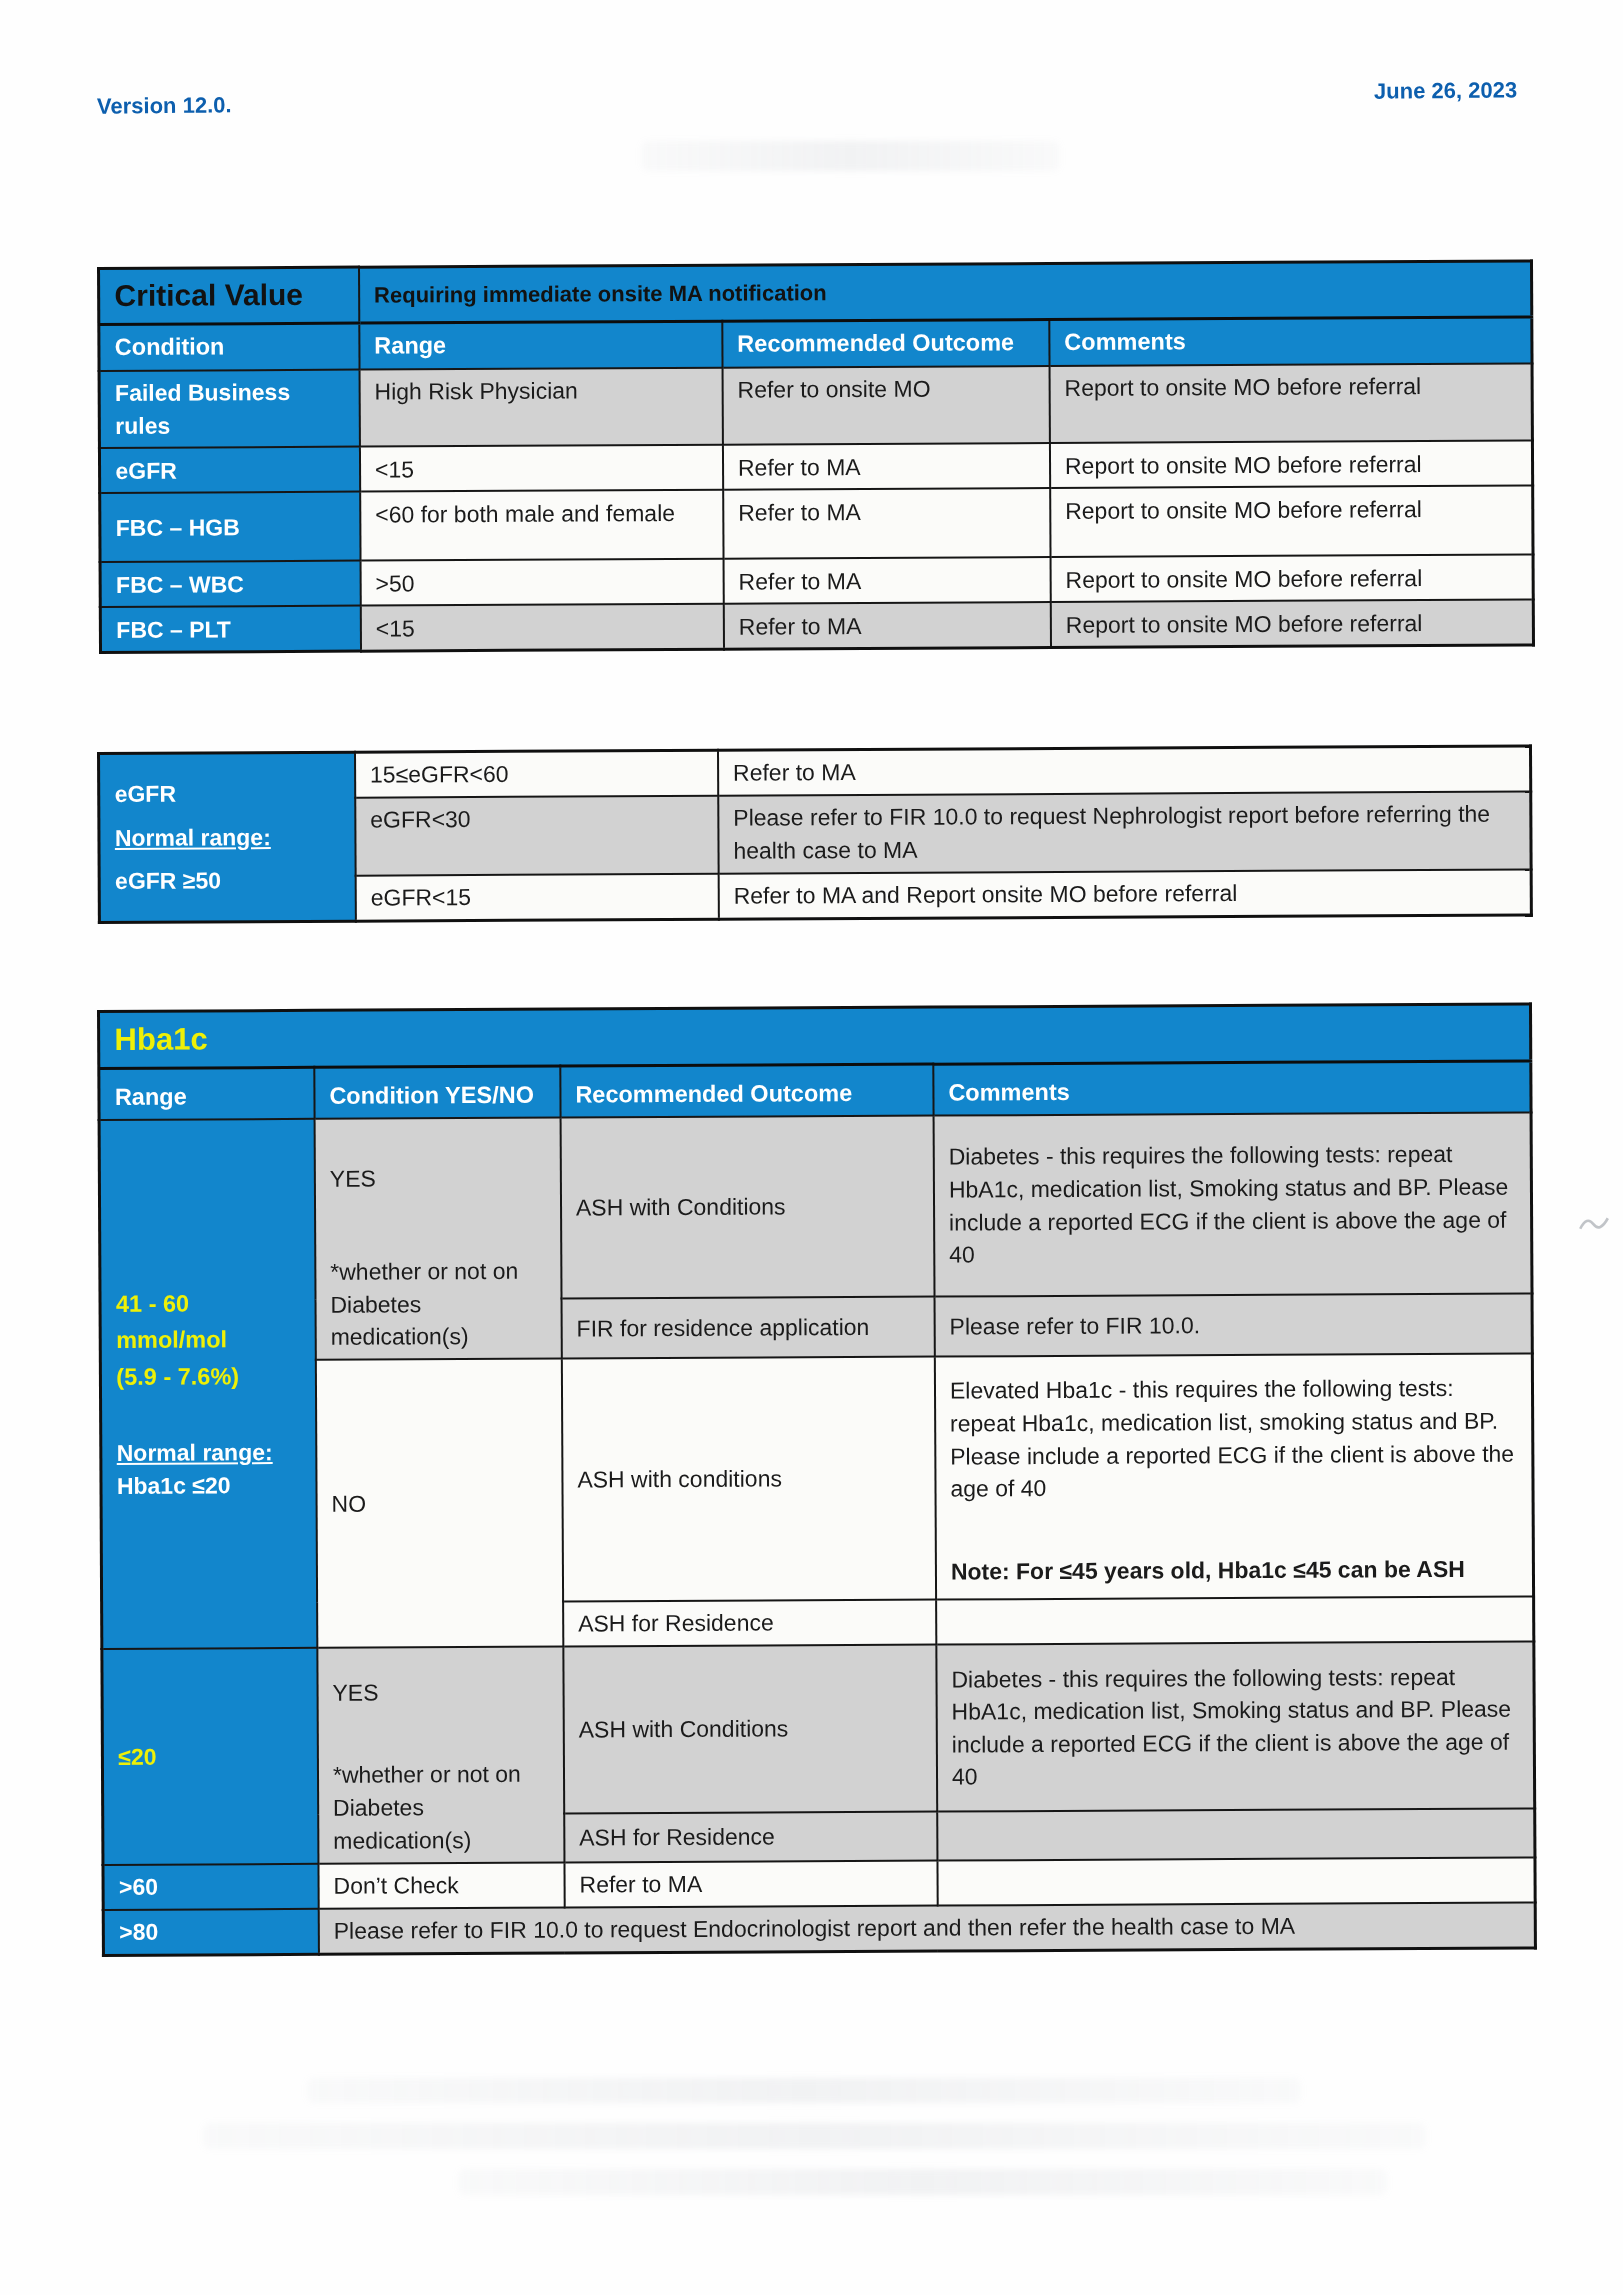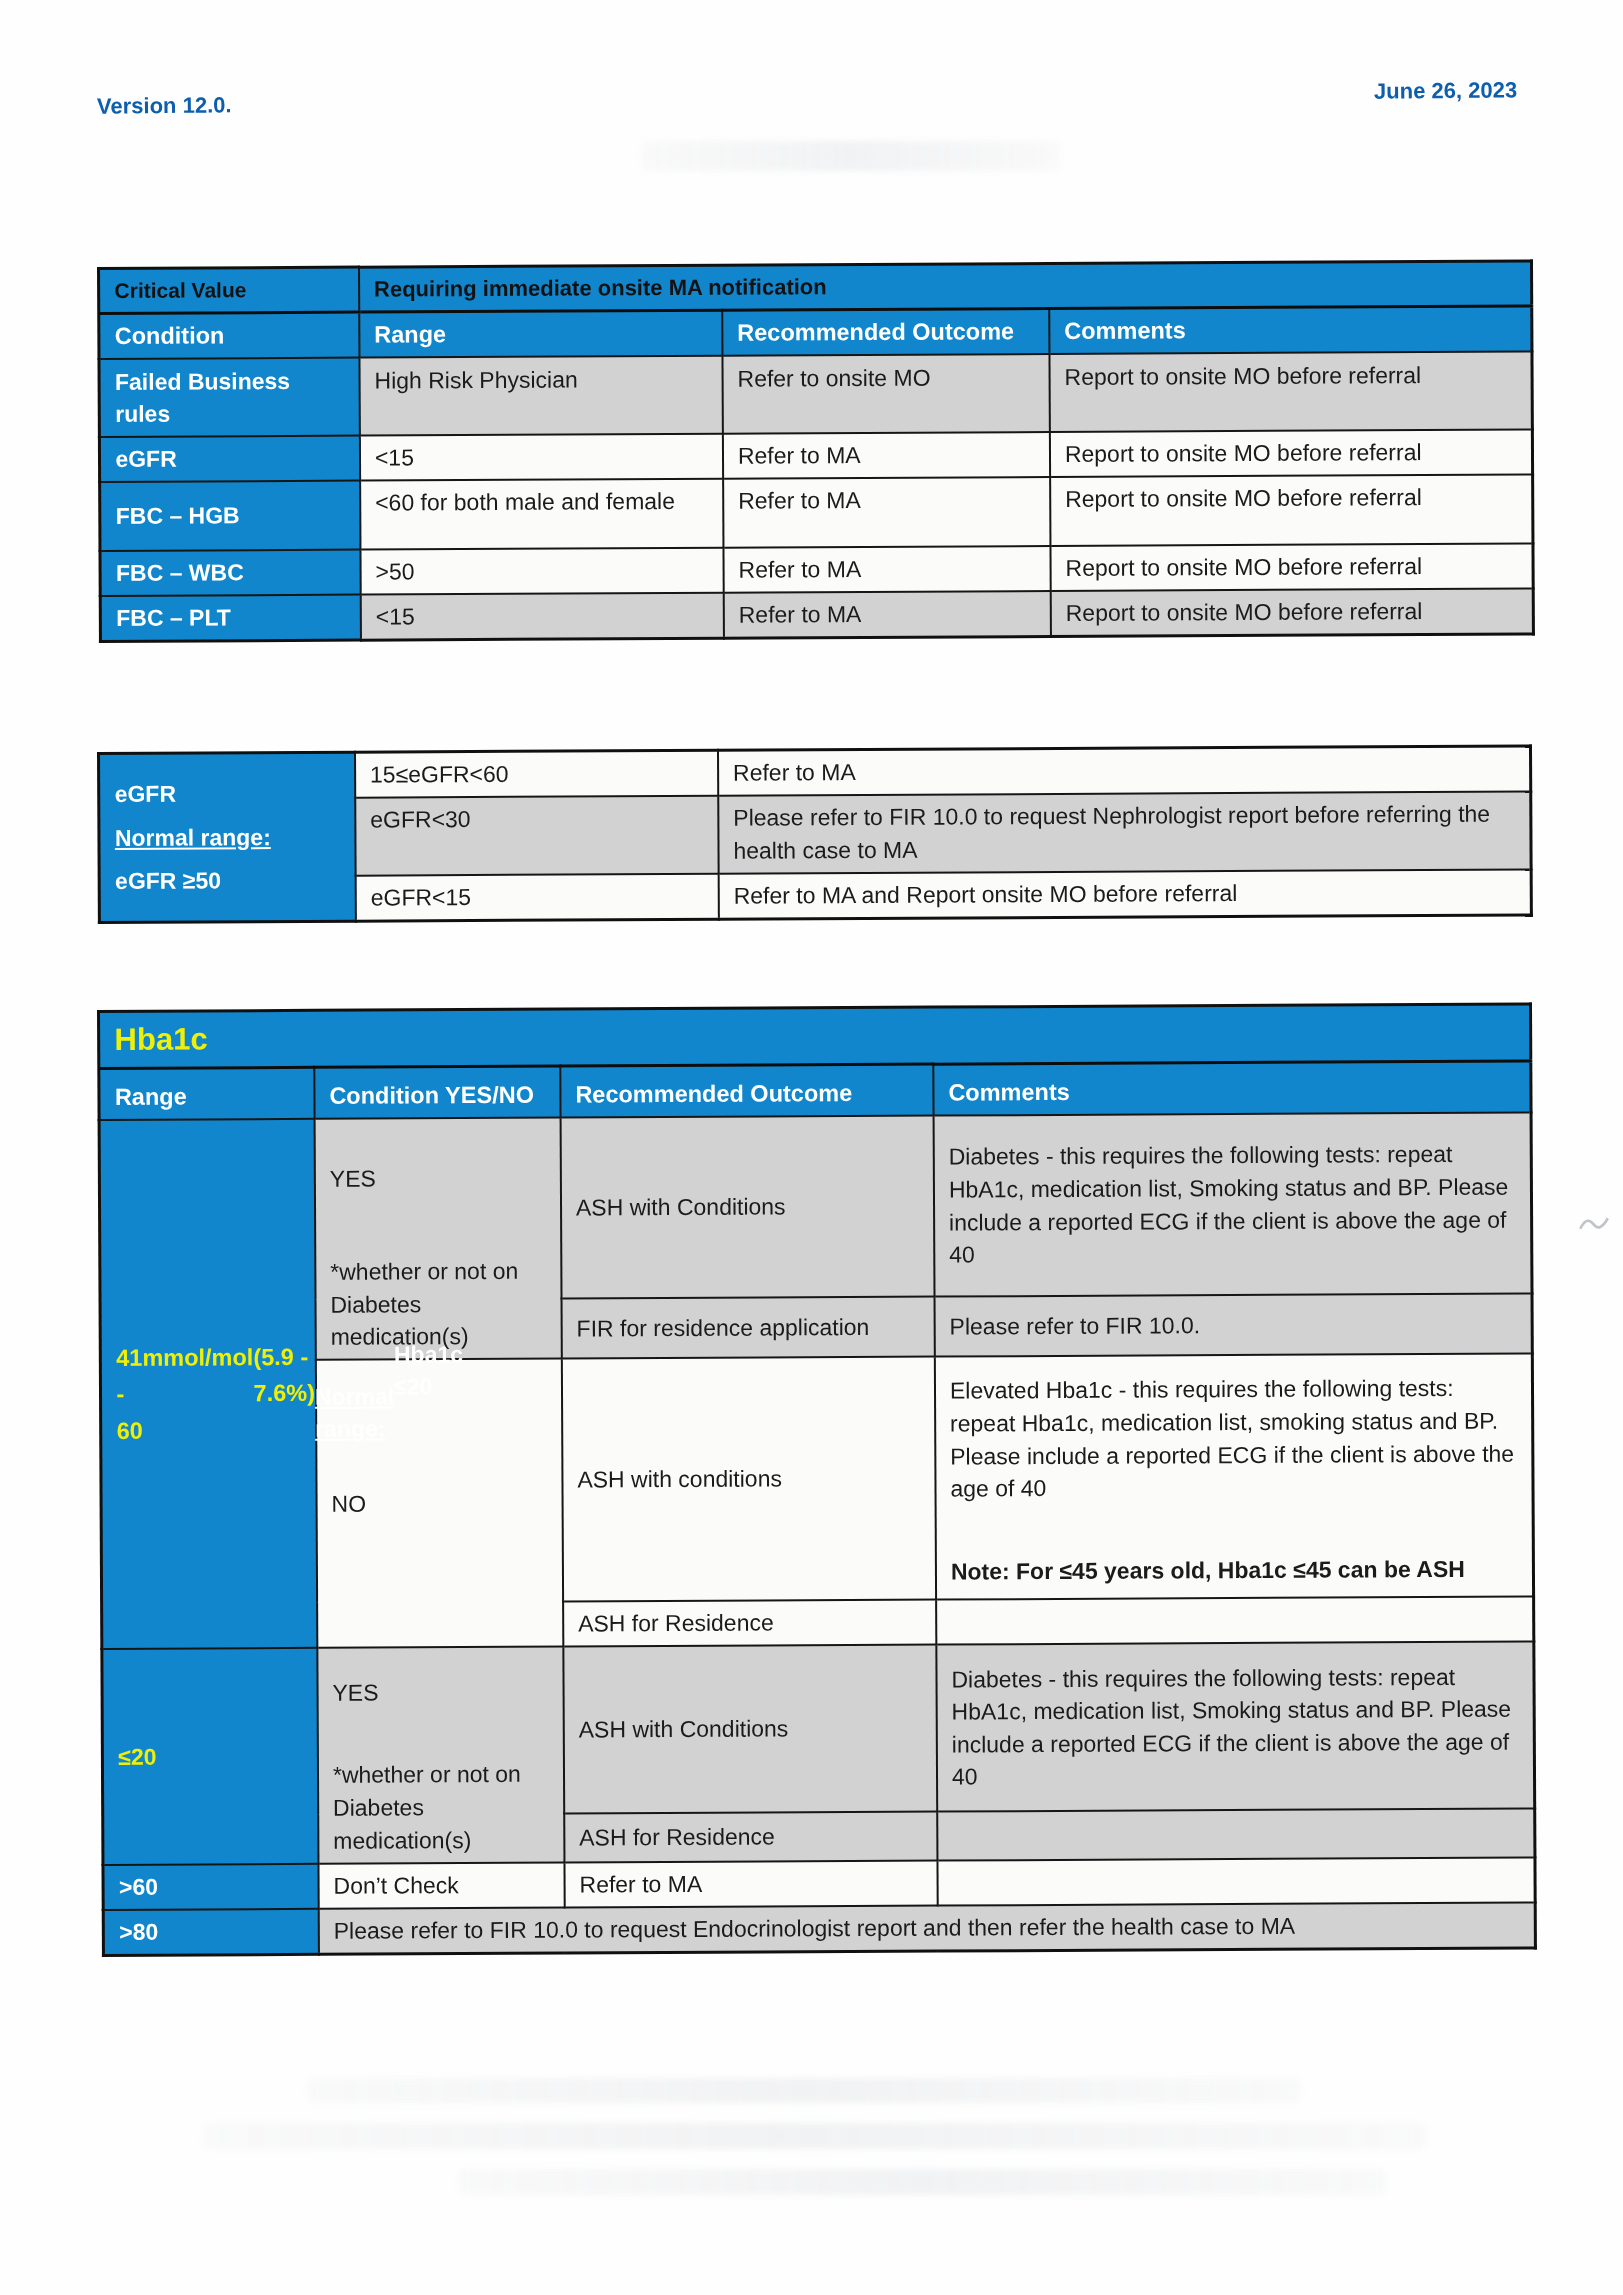--- a/index.html
+++ b/index.html
@@ -18,21 +18,21 @@
   .t{border:3.9px solid #101010;}
 
   .blue{background:#1286cc;}
   .gray{background:#d2d2d2;}
   .white{background:#fbfbf9;}
   .wb{color:#ffffff;font-weight:bold;}
   .yellow{color:#eef007;font-weight:bold;}
   .u{text-decoration:underline;}
 
   .title-row td{border-bottom:3.9px solid #0d0d0d;}
-  .tbl-title{font-size:21px;font-weight:bold;color:#121212;}
+  .tbl-title{font-size:30px;font-weight:bold;color:#121212;}
   .tbl-sub{font-size:22px;font-weight:bold;color:#121212;}
   .hdr{color:#ffffff;font-weight:bold;font-size:23.5px;}
   .hba-title{font-size:31px;font-weight:bold;}
 
   
   #critical-table{left:97px;top:267px;width:1432px;}
   #critical-table .rowtitle{height:41px;}
   #critical-table .rowhead{height:41px;}
   .r-fbr{height:63px;} .r-egfr{height:29px;} .r-hgb{height:69px;}
   .r-wbc{height:34px;} .r-plt{height:31px;}
@@ -45,21 +45,21 @@
   .egfr-label{vertical-align:middle;}
   .egfr-label .stack{display:flex;flex-direction:column;gap:10.5px;}
 
   
   #hba1c-table{left:97px;top:1010px;width:1432px;}
   .r-htitle{height:41px;} .r-hhead{height:51px;}
   .r-a1{height:153px;} .r-a2{height:51px;} .r-a3{height:243px;} .r-a4{height:44px;}
   .r-b1{height:156px;} .r-b2{height:44px;} .r-c{height:33px;} .r-d{height:39px;}
   #hba1c-table .hdr-cell{vertical-align:top;padding-top:10.5px;}
   .range41{vertical-align:middle;}
-  .range41 .stack{display:flex;flex-direction:row;margin-top:19px;}
+  .range41 .stack{display:flex;flex-direction:column;margin-top:19px;}
   .range41 .yl{font-size:23.5px;line-height:1.55;}
   .range41 .nr{margin-top:42px;}
   .yes-cell{vertical-align:top;padding-top:43px;}
   .yes-note{margin-top:60px;}
   .b-yes{padding-top:27.5px;}
   .b-yes .yes-note{margin-top:50px;}
   .no-cell{vertical-align:middle;}
   .cm-top{vertical-align:top;padding-top:17px;}
   .note{font-weight:bold;margin-top:50px;}
 

